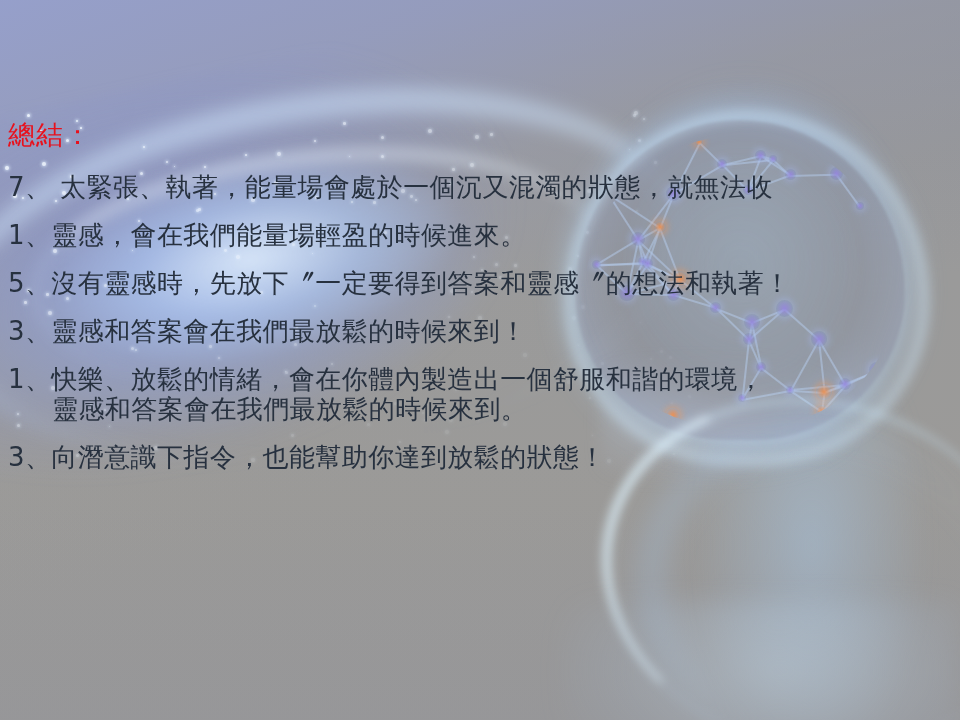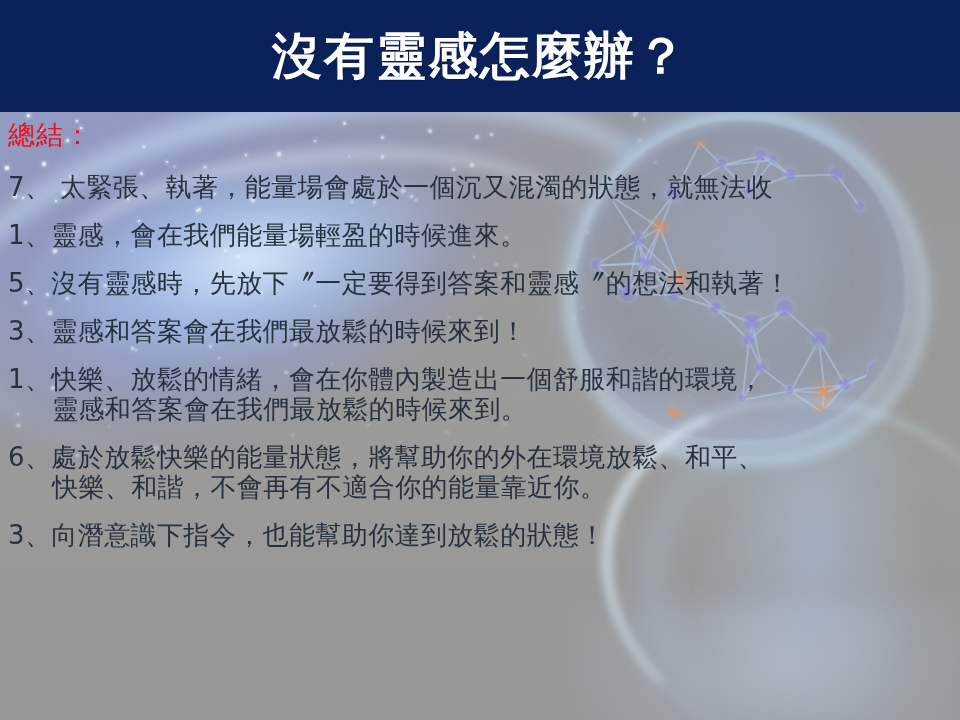--- a/index.html
+++ b/index.html
@@ -482,23 +482,20 @@
       <i style="width: 12px; height: 12px; left: 18px; top: 52px; background: radial-gradient(circle, rgba(150, 130, 235, 0.95) 0%, rgba(120, 150, 235, 0.25) 70%); box-shadow: rgba(170, 190, 255, 0.45) 0px 0px 6px 2px;"></i>
       <i style="width: 12px; height: 12px; left: 254px; top: 243px; background: radial-gradient(circle, rgba(150, 130, 235, 0.95) 0%, rgba(120, 150, 235, 0.25) 70%); box-shadow: rgba(170, 190, 255, 0.45) 0px 0px 6px 2px;"></i>
       <i style="width: 8px; height: 8px; left: 201px; top: 251px; background: radial-gradient(circle, rgba(150, 130, 235, 0.95) 0%, rgba(120, 150, 235, 0.25) 70%); box-shadow: rgba(170, 190, 255, 0.45) 0px 0px 6px 2px;"></i>
     </div>
   <div class="bg-layer" id="bg-head-rim"></div>
   <div class="bg-layer" id="bg-neck2"></div>
   <div class="bg-layer" id="bg-neck"></div>
   <div class="bg-layer" id="bg-shoulder"></div>
   <div class="bg-layer" id="bg-vignette"></div>
 
-  <div id="header-banner">
-    <div id="slide-title">沒有靈感怎麼辦？</div>
-  </div>
 
   <div id="content">
     <div id="summary-label">總結：</div>
 
     <div id="points-list">
         <div class="point-item">
           <span class="pt-line first">7、 太緊張、執著，能量場會處於一個沉又混濁的狀態，就無法收</span>
         </div>
         <div class="point-item">
           <span class="pt-line first">1、靈感，會在我們能量場輕盈的時候進來。</span>
@@ -507,22 +504,18 @@
           <span class="pt-line first">5、沒有靈感時，先放下〞一定要得到答案和靈感〞的想法和執著！</span>
         </div>
         <div class="point-item">
           <span class="pt-line first">3、靈感和答案會在我們最放鬆的時候來到！</span>
         </div>
         <div class="point-item">
           <span class="pt-line first">1、快樂、放鬆的情緒，會在你體內製造出一個舒服和諧的環境，</span>
           <span class="pt-line">靈感和答案會在我們最放鬆的時候來到。</span>
         </div>
         <div class="point-item">
-          <span class="pt-line first">6、處於放鬆快樂的能量狀態，將幫助你的外在環境放鬆、和平、</span>
-          <span class="pt-line">快樂、和諧，不會再有不適合你的能量靠近你。</span>
-        </div>
-        <div class="point-item">
           <span class="pt-line first">3、向潛意識下指令，也能幫助你達到放鬆的狀態！</span>
         </div>
       </div>
   </div>
 
 </div>
 
 </body></html>

